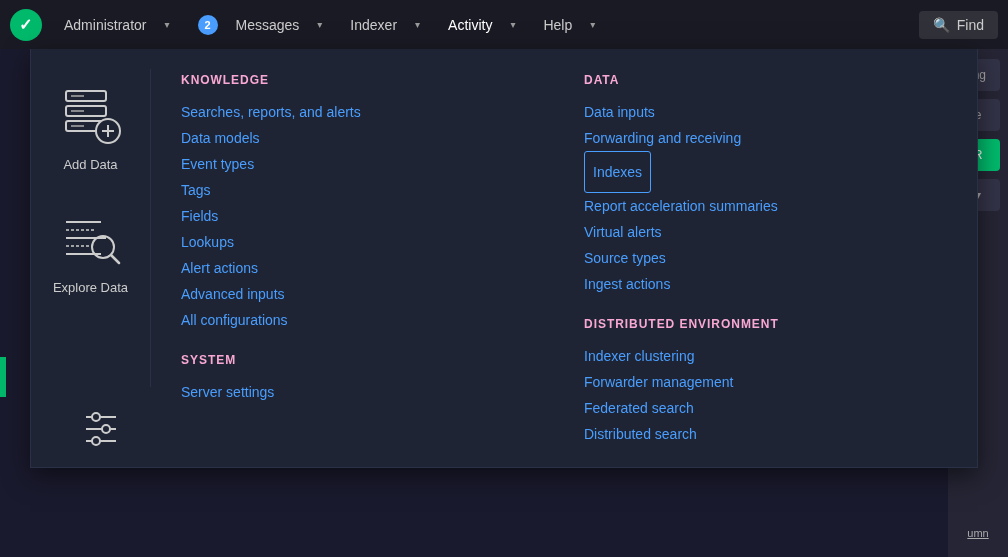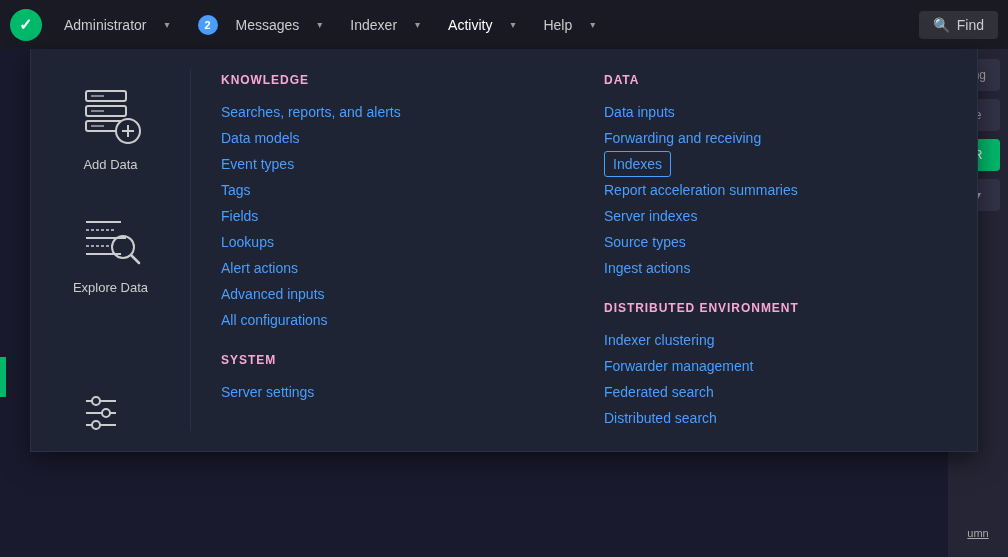--- a/index.html
+++ b/index.html
@@ -99,21 +99,21 @@
       border: 1px solid #2a3045;
       border-top: none;
       z-index: 200;
       display: flex;
       padding: 20px 0;
       box-shadow: 0 8px 24px rgba(0,0,0,0.5);
     }
 
     
     .sidebar {
-      width: 160px;
+      width: 120px;
       display: flex;
       flex-direction: column;
       align-items: center;
       padding: 10px 0;
       gap: 30px;
       border-right: 1px solid #2a3045;
       flex-shrink: 0;
     }
 
     .sidebar-item {
@@ -164,21 +164,21 @@
       display: block;
       color: #4a9eff;
       font-size: 14px;
       padding: 5px 0;
       cursor: pointer;
       text-decoration: none;
     }
 
     .menu-link.highlighted {
       border: 1px solid #4a9eff;
-      padding: 4px 8px;
+      padding: 12px 8px;
       border-radius: 3px;
       display: inline-block;
     }
 
     
     .page-bg {
       position: absolute;
       top: 0;
       left: 0;
       right: 0;
@@ -378,21 +378,21 @@
           <a class="menu-link">Server settings</a>
         </div>
       </div>
 
       <div class="menu-column">
         <div class="menu-section-title">DATA</div>
         <a class="menu-link">Data inputs</a>
         <a class="menu-link">Forwarding and receiving</a>
         <a class="menu-link highlighted">Indexes</a>
         <a class="menu-link">Report acceleration summaries</a>
-        <a class="menu-link">Server indexes</a>
+        <a class="menu-link">Virtual alerts</a>
         <a class="menu-link">Source types</a>
         <a class="menu-link">Ingest actions</a>
 
         <div style="margin-top: 20px;">
           <div class="menu-section-title">DISTRIBUTED ENVIRONMENT</div>
           <a class="menu-link">Indexer clustering</a>
           <a class="menu-link">Forwarder management</a>
           <a class="menu-link">Federated search</a>
           <a class="menu-link">Distributed search</a>
         </div>

